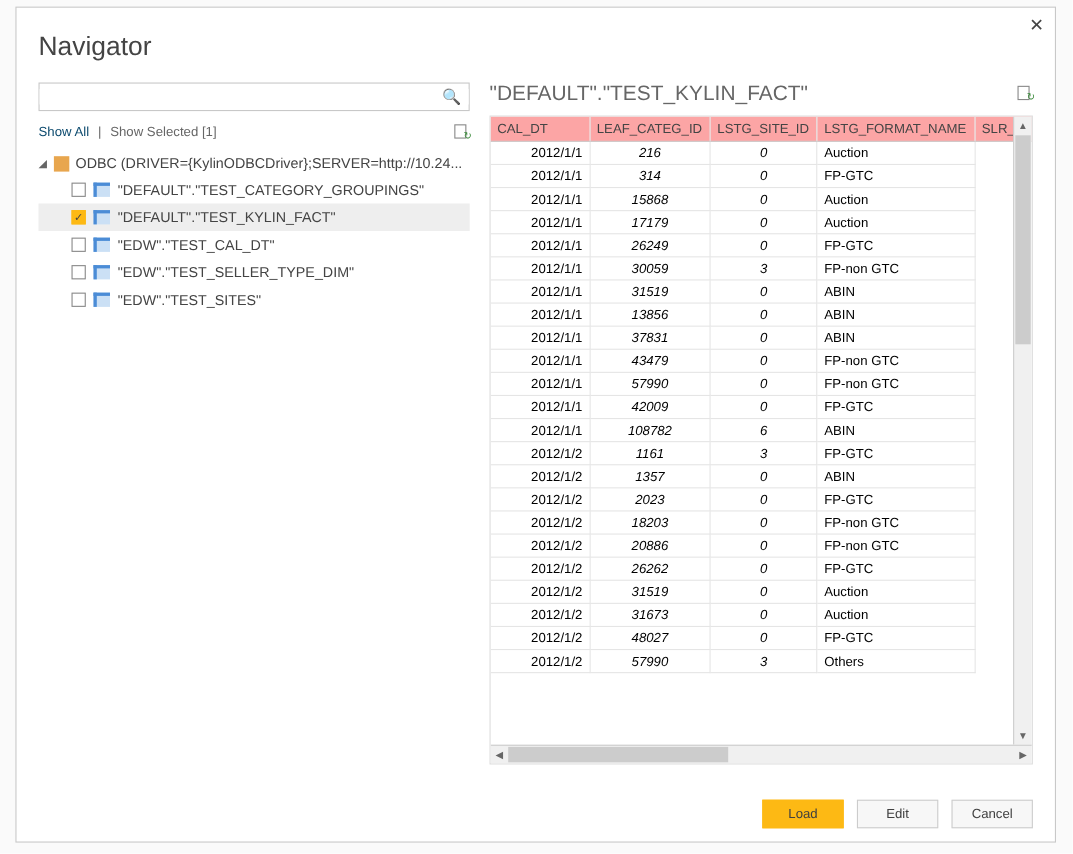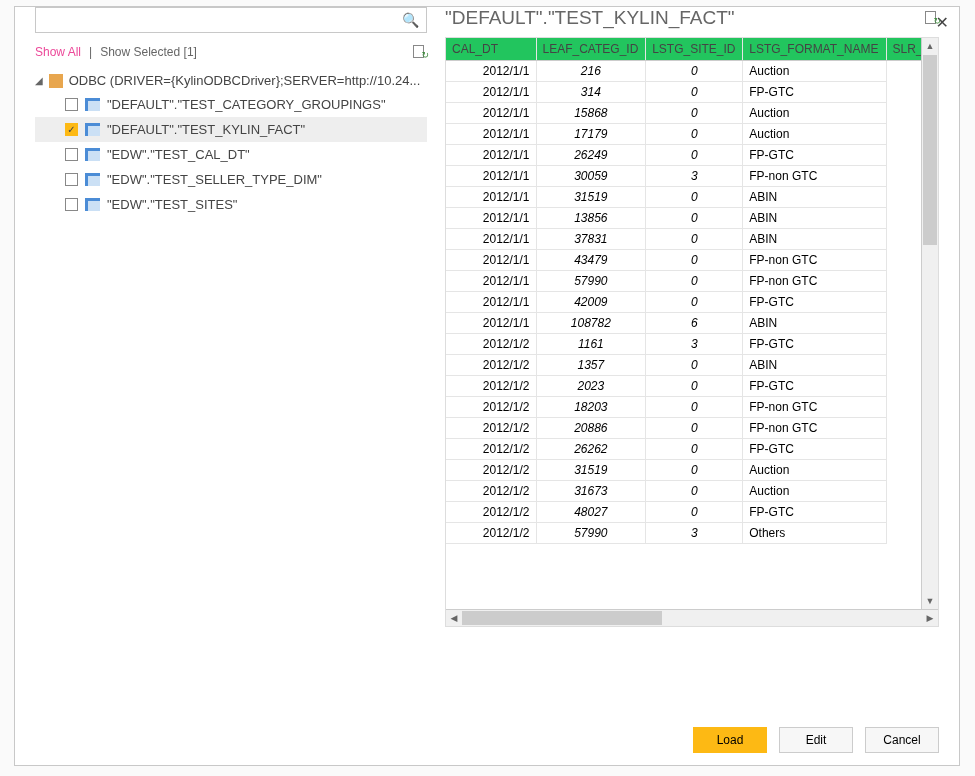--- a/index.html
+++ b/index.html
@@ -6,60 +6,61 @@
 body{background:#fafafa;width:975px;height:776px;position:relative}
 .dialog{position:absolute;left:14px;top:6px;width:946px;height:760px;background:#fff;border:1px solid #c8c8c8}
 .close{position:absolute;top:6px;right:10px;font-size:16px;color:#444;cursor:pointer}
 .title{font-size:24px;font-weight:300;color:#444;padding:22px 20px 18px}
 .body{display:flex;padding:0 20px;height:620px}
 .left{width:410px;padding-right:18px}
 .searchbox{border:1px solid #c8c8c8;height:26px;display:flex;align-items:center;position:relative}
 .searchbox input{border:none;flex:1;padding:0 6px;outline:none;font-size:12px}
 .searchbox .mag{position:absolute;right:6px;color:#0078d4;font-size:14px}
 .filterbar{display:flex;align-items:center;padding:10px 0 8px;font-size:12px;color:#666}
-.filterbar .showall{color:#ec4899}
+.filterbar .showall{color:#0c4a6e}
 .filterbar .sep{padding:0 8px}
 .filterbar .ref{margin-left:auto;color:#888}
 .tree{font-size:13px;color:#444}
 .tree-root{display:flex;align-items:center;padding:4px 0}
 .tree-root .caret{font-size:10px;color:#666;margin-right:6px;cursor:pointer}
 .dbicon{width:14px;height:14px;background:#E8A64E;margin-right:6px}
 .tree-item{display:flex;align-items:center;padding:5px 0 5px 30px}
 .tree-item.selected{background:#eee}
 .cb{width:13px;height:13px;border:1px solid #888;margin-right:7px;display:flex;align-items:center;justify-content:center;font-size:10px;background:#fff}
 .cb.checked{background:#FDB914;border-color:#FDB914;color:#444}
 .tblicon{width:15px;height:13px;background:linear-gradient(#4b8cd6,#4b8cd6) left/3px 100% no-repeat,linear-gradient(#4b8cd6,#4b8cd6) top/100% 3px no-repeat,#cbe0f5;margin-right:7px}
 .right{flex:1;display:flex;flex-direction:column}
 .headrow{display:flex;align-items:center;padding-bottom:8px}
 .preview-title{font-size:19px;color:#666;font-weight:300;flex:1}
 .grid{flex:1;border:1px solid #ddd;position:relative;overflow:hidden}
 table{border-collapse:collapse;width:100%;font-size:12px}
-th{text-align:left;border-bottom:1px solid #ccc;border-right:1px solid #e5e5e5;padding:4px 6px;background:#22c55e;color:#444;font-weight:400;white-space:nowrap}
+th{text-align:left;border-bottom:1px solid #ccc;border-right:1px solid #e5e5e5;padding:4px 6px;background:#fca5a5;color:#444;font-weight:400;white-space:nowrap}
 td{border-bottom:1px solid #e5e5e5;border-right:1px solid #e5e5e5;padding:3px 6px;white-space:nowrap}
 td.date{text-align:right;width:90px}
 td.num{font-style:italic;text-align:center}
 .vscroll{position:absolute;right:0;top:0;bottom:17px;width:17px;background:#f0f0f0;border-left:1px solid #ccc}
 .vscroll .arr{height:16px;display:flex;align-items:center;justify-content:center;font-size:9px;color:#666}
 .vscroll .thumb{position:absolute;left:1px;right:1px;top:17px;height:190px;background:#ccc}
 .hscroll{position:absolute;left:0;right:0;bottom:0;height:17px;background:#f0f0f0;border-top:1px solid #ccc;display:flex}
 .hscroll .arr{width:16px;display:flex;align-items:center;justify-content:center;font-size:9px;color:#666}
 .hscroll .track{flex:1;position:relative}
 .hscroll .thumb{position:absolute;left:0;top:1px;bottom:1px;width:200px;background:#ccc}
 .footer{position:absolute;bottom:12px;right:20px;display:flex;gap:12px}
-.btn{min-width:74px;height:26px;border:1px solid #ccc;background:#f7f7f7;font-size:12px;color:#000000;padding:0 14px;cursor:pointer}
+.btn{min-width:74px;height:26px;border:1px solid #ccc;background:#f7f7f7;font-size:12px;color:#404040;padding:0 14px;cursor:pointer}
 .btn.primary{background:#FDB914;border-color:#FDB914}
 .refresh-icon{width:14px;height:15px;position:relative;display:inline-block}
 .refresh-icon::before{content:"";position:absolute;left:0;top:2px;width:9px;height:11px;border:1px solid #888}
 .refresh-icon::after{content:"↻";position:absolute;right:-2px;bottom:-2px;font-size:9px;color:#3a8a3a}
 </style>
 </head>
 <body>
 
 <div class="dialog">
   <div class="close">✕</div>
+  <div class="title">Navigator</div>
   <div class="body">
     <div class="left">
       <div class="searchbox">
         <input placeholder="" style="">
         <span class="mag">🔍</span>
       </div>
       <div class="filterbar">
         <span class="showall">Show All</span>
         <span class="sep">|</span>
         <span>Show Selected [1]</span>

